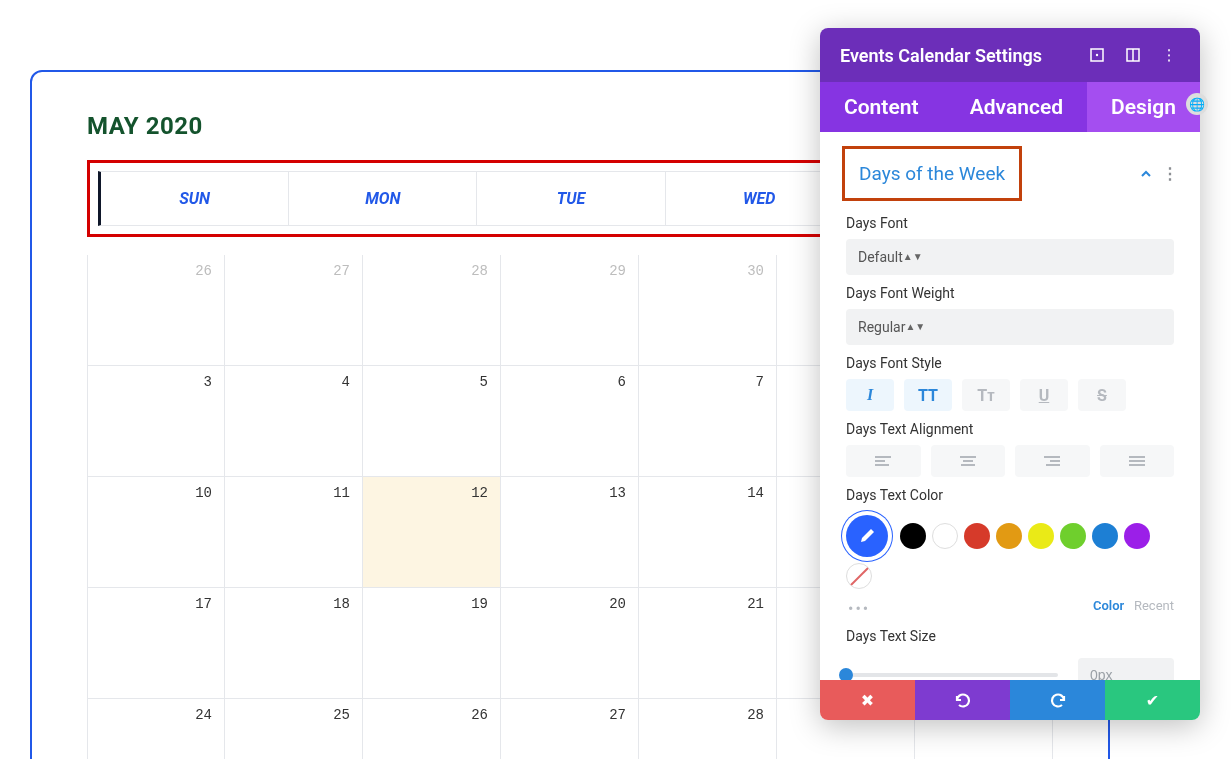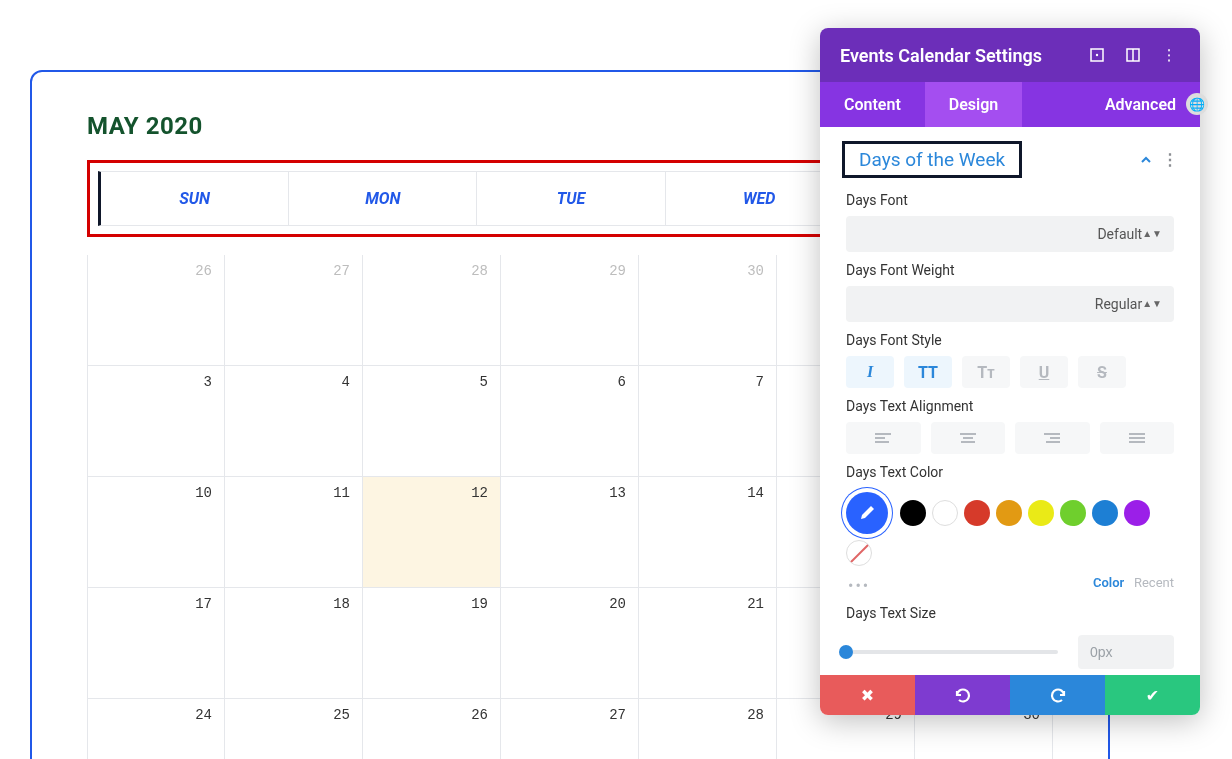--- a/index.html
+++ b/index.html
@@ -21,38 +21,38 @@
   .cell.other .num { color: #bdbdbd; }
   .cell.hl { background: #fdf5e2; }
 
   
   .panel { position: absolute; right: 32px; top: 28px; width: 380px; background: #fff; box-shadow: 0 6px 30px rgba(0,0,0,0.25); border-radius: 8px; overflow: hidden; }
   .panel-header { background: #6c2eb9; color: #fff; padding: 16px 20px; display: flex; align-items: center; }
   .panel-header .title { flex: 1; font-size: 18px; font-weight: 600; }
   .panel-header .hicon { width: 22px; height: 22px; margin-left: 14px; display:flex; align-items:center; justify-content:center; cursor:pointer; font-size:15px; color:#fff; }
 
   .tabs { display: flex; background: #8634e2; }
-  .tab { flex: 0 0 auto; padding: 13px 24px; color: #fff; font-size: 16px; font-weight: 600; cursor: pointer; }
+  .tab { flex: 0 0 auto; padding: 13px 24px; color: #fff; font-size: 21px; font-weight: 600; cursor: pointer; }
   .tab.active { background: #a44ef0; }
 
   .panel-body { max-height: 548px; overflow-y: auto; padding: 0 0 18px 0; position: relative; }
   .panel-body::-webkit-scrollbar { width: 10px; }
   .panel-body::-webkit-scrollbar-thumb { background: #555; border-radius: 4px; }
   .panel-body::-webkit-scrollbar-track { background: #efefef; }
 
   .section-head { display: flex; align-items: center; padding: 14px 22px 4px 22px; }
-  .section-title-box { border: 3px solid #0f172a; padding: 4px 14px; }
+  .section-title-box { border: 3px solid #c2410c; padding: 13px 14px; }
   .section-title { color: #2b87da; font-size: 19px; font-weight: 400; }
   .section-actions { margin-left: auto; display:flex; gap:10px; color:#2b87da; align-items:center; }
   .section-actions .chev { font-size: 14px; cursor:pointer; }
   .section-actions .dots { color:#8c8f94; font-size: 16px; cursor:pointer; font-weight:700; }
 
   .field { padding: 10px 26px 0 26px; }
   .field-label { font-size: 14px; color: #333; margin-bottom: 8px; }
-  .select { width: 100%; background: #f1f2f3; border: none; border-radius: 4px; padding: 10px 12px; font-size: 14px; color: #555; position: relative; display:flex; align-items:center; justify-content:flex-end; cursor:pointer; }
+  .select { width: 100%; background: #f1f2f3; border: none; border-radius: 4px; padding: 10px 12px; font-size: 14px; color: #555; position: relative; display:flex; align-items:center; justify-content:flex-start; cursor:pointer; }
   .select .arrs { font-size: 10px; color: #666; line-height: 0.6; display:flex; flex-direction:column; }
 
   .btn-row { display: flex; gap: 10px; }
   .sq { width: 48px; height: 32px; border-radius: 4px; background: #f6f7f8; display:flex; align-items:center; justify-content:center; cursor:pointer; color:#b5b9bf; font-weight:700; }
   .sq.active { background: #edf6fd; color: #2b87da; }
   .sq.wide { flex:1; }
 
   .swatches { display:flex; gap:6px; align-items:center; flex-wrap:wrap; padding-top:4px; }
   .swatch { width:26px; height:26px; border-radius:50%; cursor:pointer; }
   .swatch.picker { width:42px; height:42px; border-radius:50%; background:#2962ff; display:flex; align-items:center; justify-content:center; box-shadow: 0 0 0 4px #fff, 0 0 0 5px #2962ff; margin-right:6px; }
@@ -220,22 +220,22 @@
       <svg width="14" height="14" viewBox="0 0 14 14">
           <rect x="1" y="1" width="12" height="12" fill="none" stroke="#fff" stroke-width="1.5"></rect>
           <line x1="7" y1="1" x2="7" y2="13" stroke="#fff" stroke-width="1.5"></line>
         </svg>
     </div>
     <div class="hicon">⋮</div>
   </div>
 
   <div class="tabs">
     <div class="tab">Content</div>
+    <div class="tab" style="margin-left:auto">Advanced</div>
     <div class="tab active">Design</div>
-    <div class="tab" style="margin-left:auto">Advanced</div>
   </div>
 
   <div class="panel-body">
 
     <div class="section-head">
       <div class="section-title-box">
         <div class="section-title">Days of the Week</div>
       </div>
       <div class="section-actions">
         <span class="chev">

